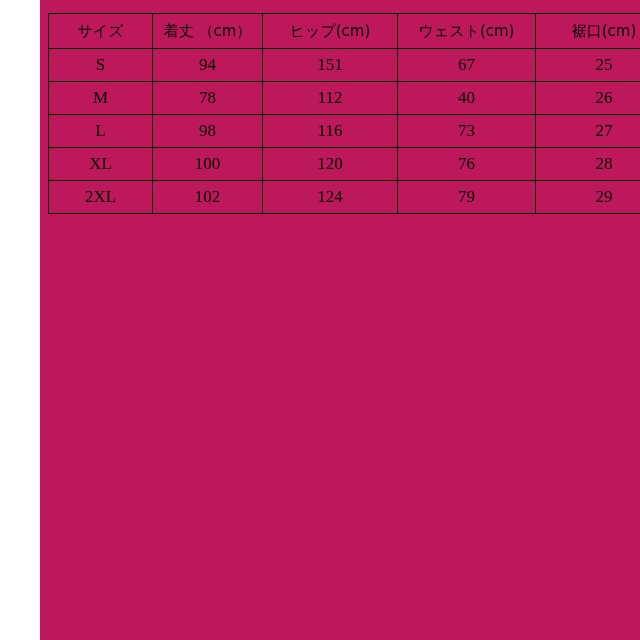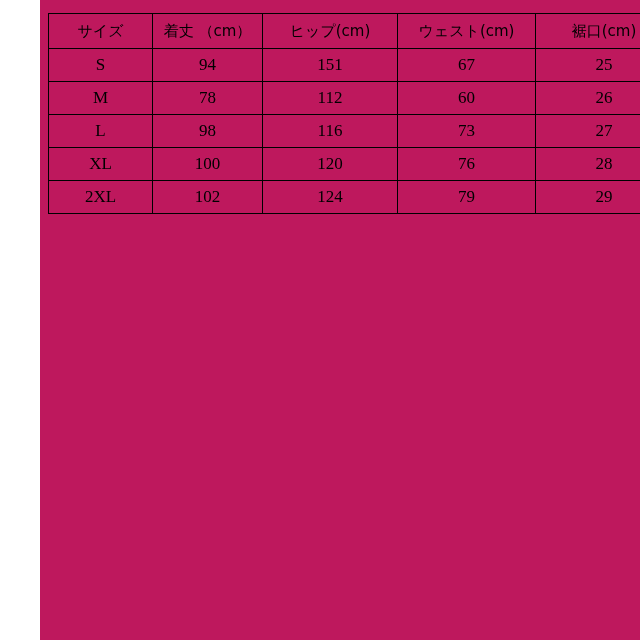--- a/index.html
+++ b/index.html
@@ -86,21 +86,21 @@
         <td>S</td>
         <td>94</td>
         <td>151</td>
         <td>67</td>
         <td>25</td>
       </tr>
       <tr>
         <td>M</td>
         <td>78</td>
         <td>112</td>
-        <td>60</td>
+        <td>40</td>
         <td>26</td>
       </tr>
       <tr>
         <td>L</td>
         <td>98</td>
         <td>116</td>
         <td>73</td>
         <td>27</td>
       </tr>
       <tr>

